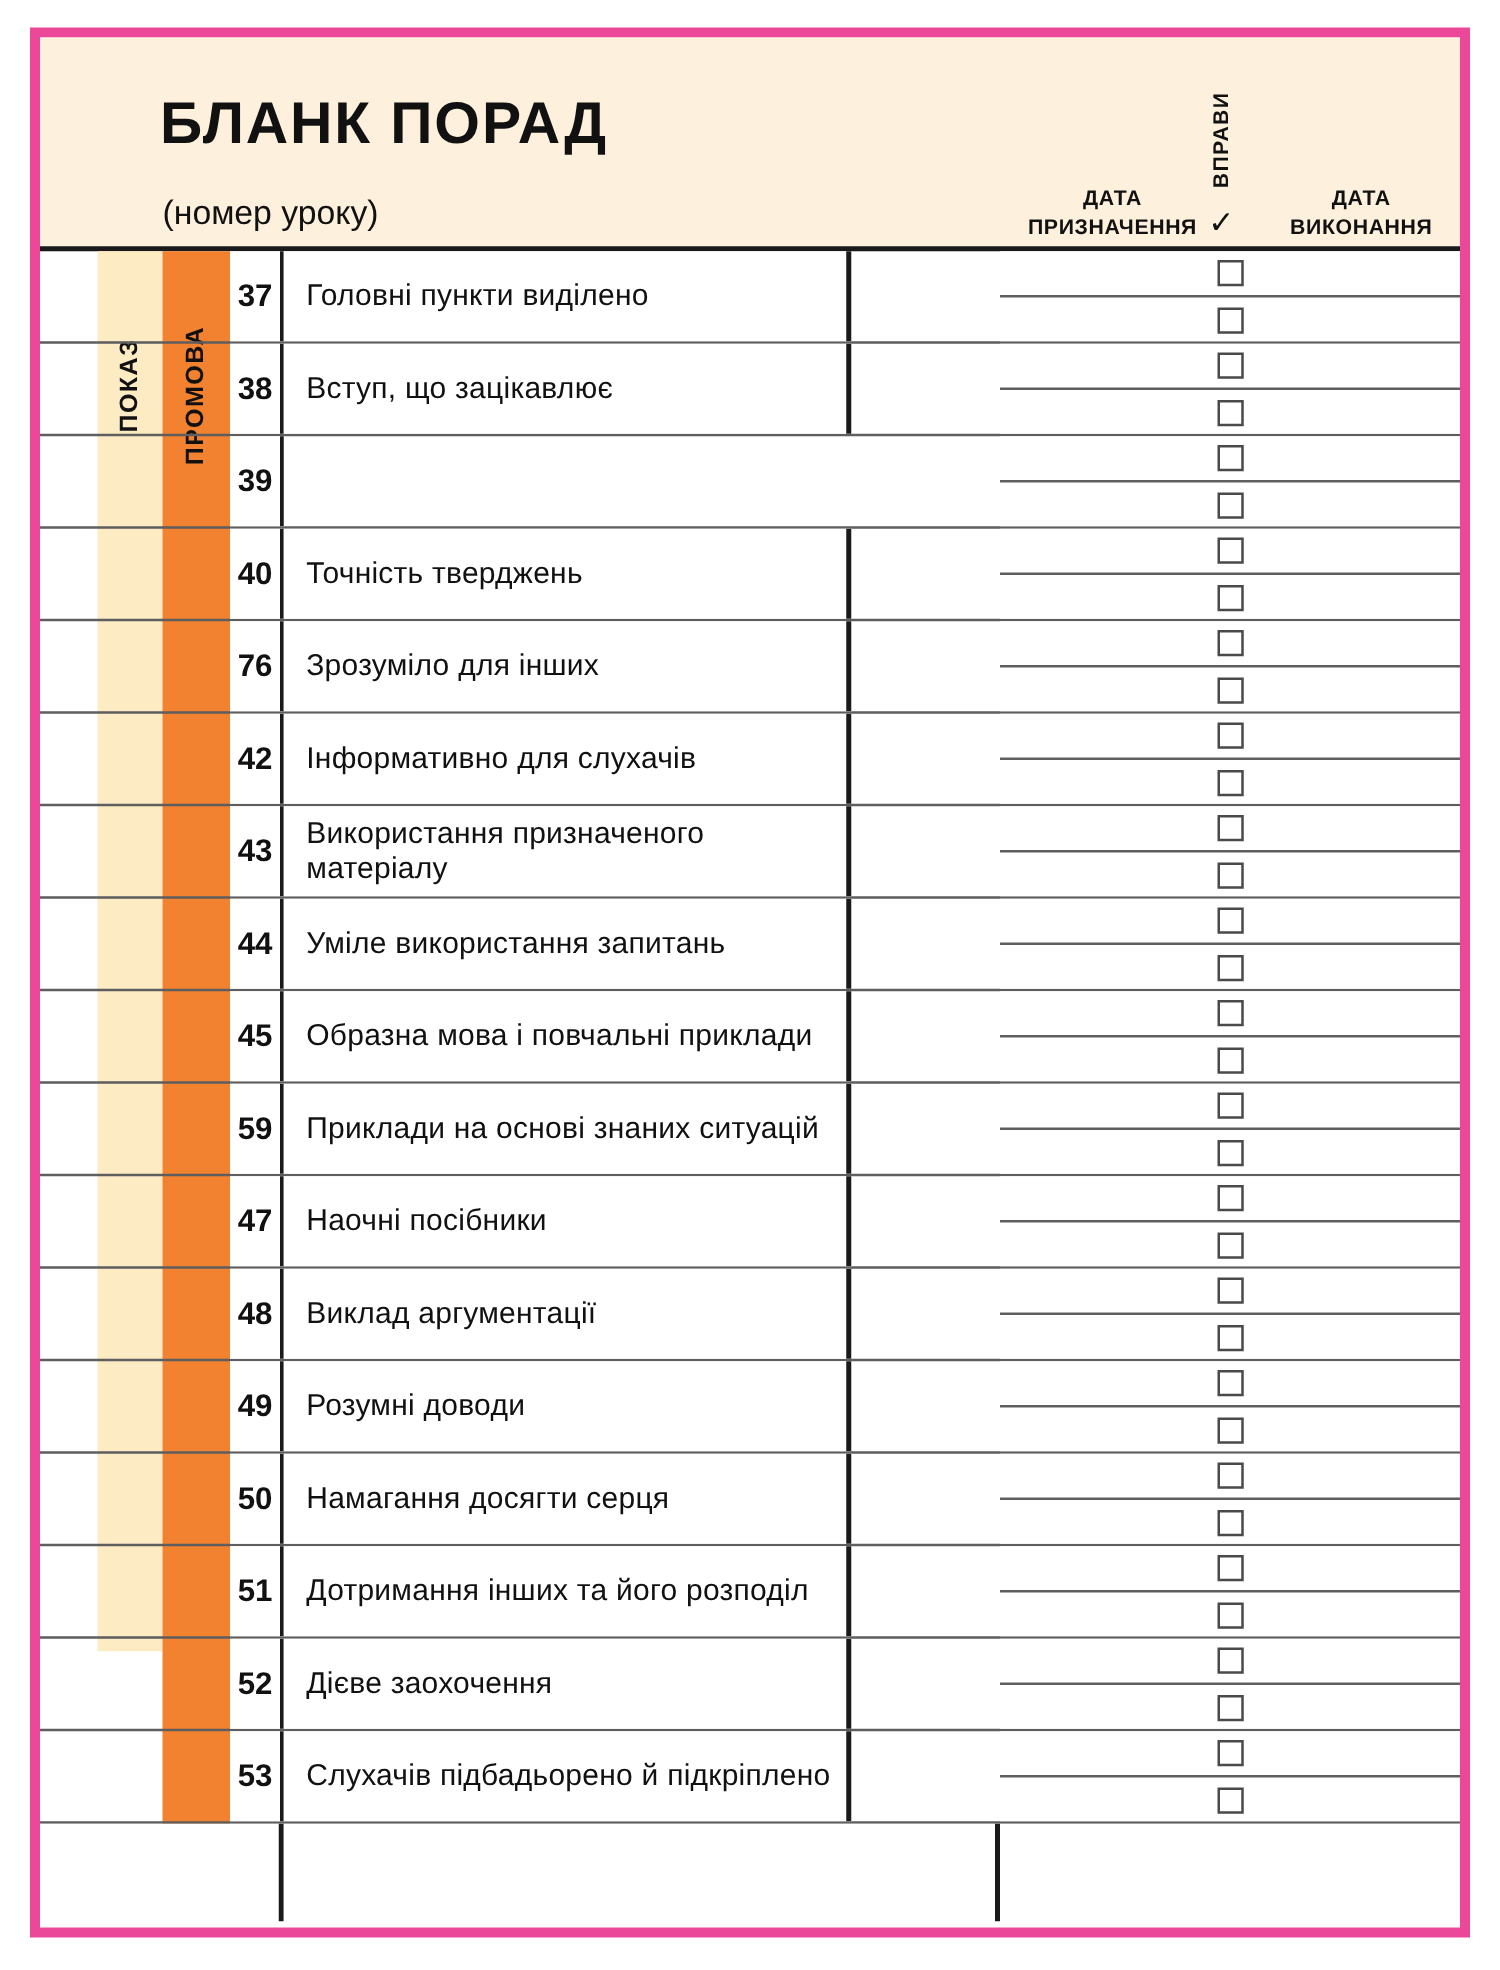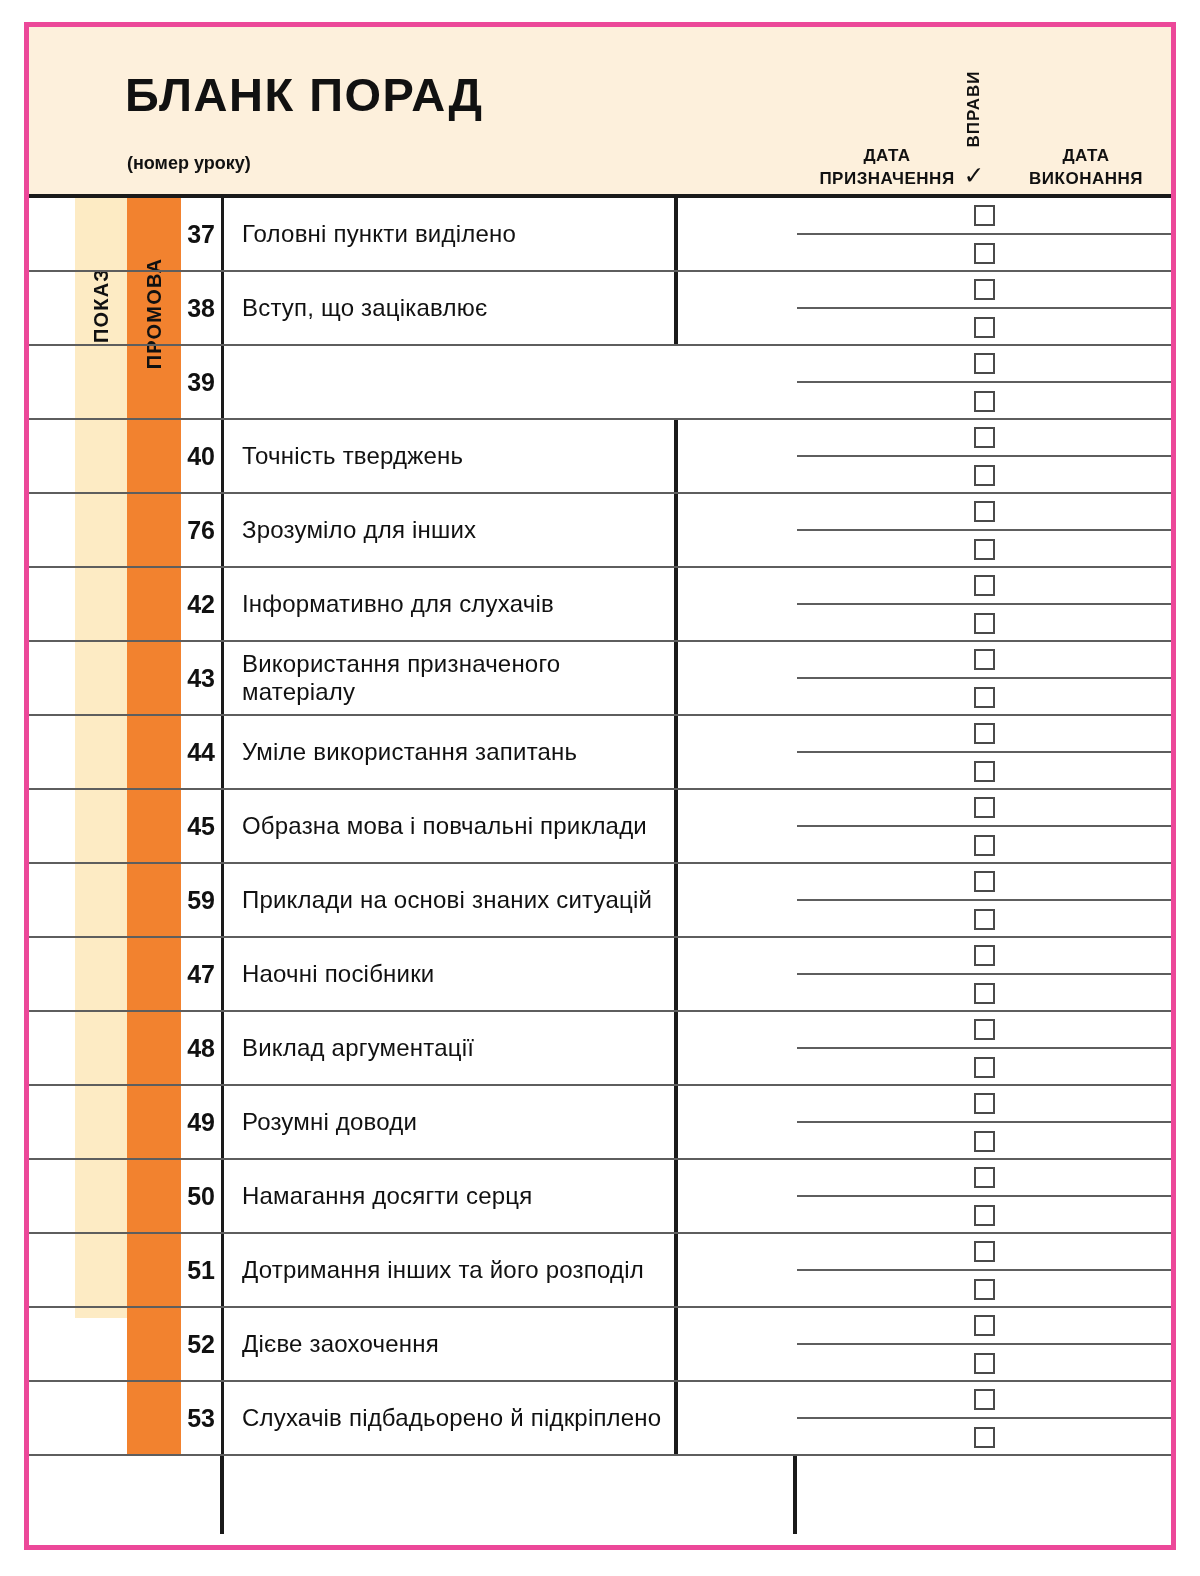--- a/index.html
+++ b/index.html
@@ -15,21 +15,21 @@
     overflow: hidden;
   }
 
   .sheet {
     position: absolute;
     left: 24px;
     top: 22px;
     width: 1152px;   
     height: 1528px;  
     box-sizing: border-box;
-    border: 5px solid #ec4899;
+    border: 8px solid #ec4899;
     background: #ffffff;
   }
 
   
   .header {
     position: absolute;
     left: 0;
     top: 0;
     right: 0;
     height: 171px;
@@ -51,22 +51,22 @@
     font-size: 47px;
     font-weight: 700;
     letter-spacing: 1.5px;
     line-height: 1;
     white-space: nowrap;
   }
   .sub-title {
     position: absolute;
     left: 2px;
     top: 127px;
-    font-size: 18px;
-    font-weight: 700;
+    font-size: 27px;
+    font-weight: 400;
     line-height: 1;
     white-space: nowrap;
   }
 
   .hdr-date-assigned {
     position: absolute;
     left: 768px;
     top: 118px;
     width: 180px;
     text-align: center;

